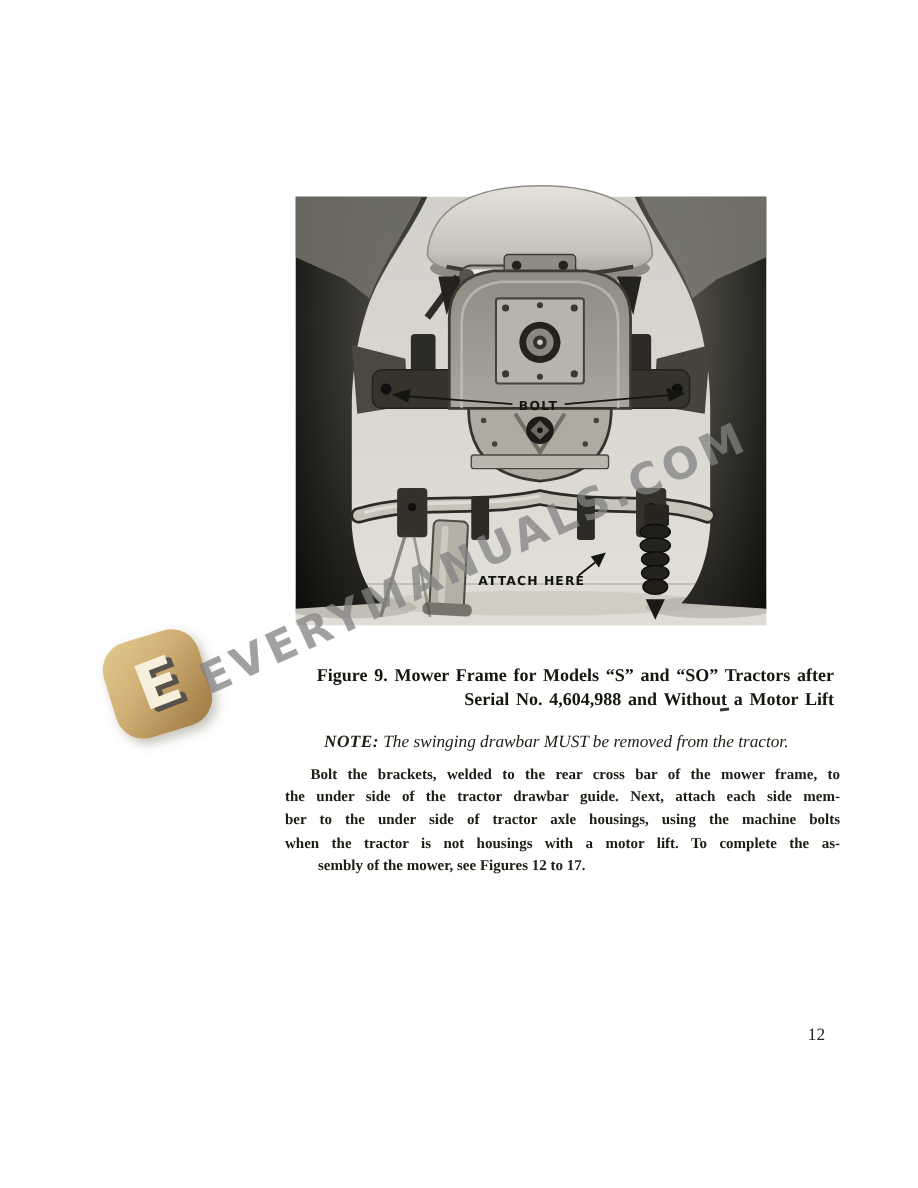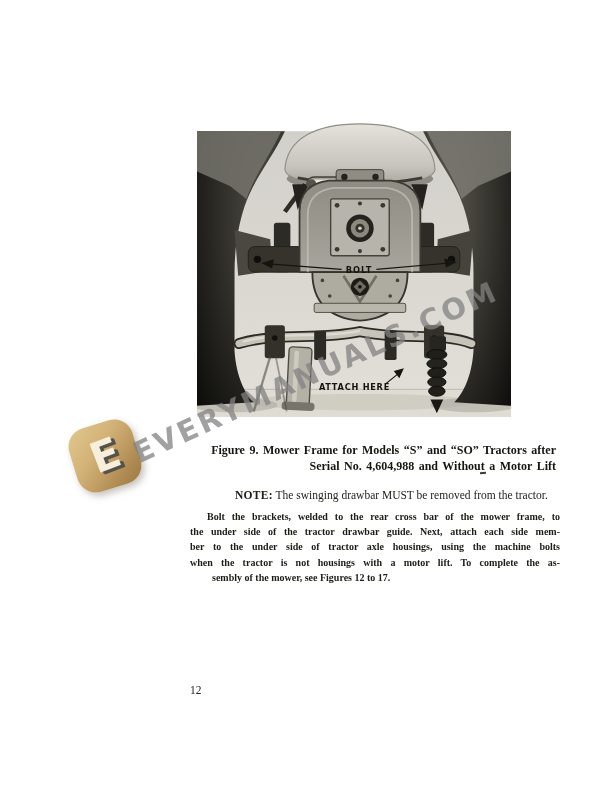--- a/index.html
+++ b/index.html
@@ -10,35 +10,35 @@
   
   .photo{position:absolute;left:197px;top:118px;width:314px;height:312px;}
   .photo svg{display:block;width:100%;height:100%;}
   
   .caption{
     position:absolute;left:188px;top:442px;width:368px;text-align:right;
     font-weight:700;font-size:12px;line-height:16px;word-spacing:1.5px;color:#17160f;
   }
   
   .note{
-    position:absolute;left:205px;top:488px;width:370px;font-size:11.5px;
-    line-height:15px;white-space:nowrap;padding-left:30px;box-sizing:border-box;color:#1d1c15;
+    position:absolute;left:186px;top:488px;width:370px;font-size:11.5px;
+    line-height:15px;white-space:nowrap;padding-left:30px;box-sizing:border-box;color:#1d1c15;font-style:italic;
   }
   .note b{font-weight:700;letter-spacing:.3px;}
   
   .para{
     position:absolute;left:190px;top:509px;width:370px;font-size:10px;
     line-height:15.2px;color:#1d1c15;font-weight:bold;
   }
   .para .ln{text-align:justify;text-align-last:justify;}
   .para .ln.first{text-indent:17px;}
   .para .ln.last{text-align-last:left;margin-left:22px;}
   
   .pagenum{
-    position:absolute;left:190px;top:684px;width:360px;text-align:left;
+    position:absolute;left:190px;top:684px;width:360px;text-align:right;
     font-size:11.5px;color:#222;
   }
   
   .watermark{position:absolute;left:0;top:0;width:612px;height:792px;pointer-events:none;z-index:30;}
   .wm-logo{
     position:absolute;left:72px;top:423px;width:66px;height:66px;border-radius:19px;
     background:linear-gradient(140deg,#e0c98f 0%,#d2b176 40%,#ad8950 80%,#9c7a44 100%);
     transform:rotate(-17deg);
     box-shadow:2px 4px 7px rgba(90,80,60,.35);
     display:flex;align-items:center;justify-content:center;

